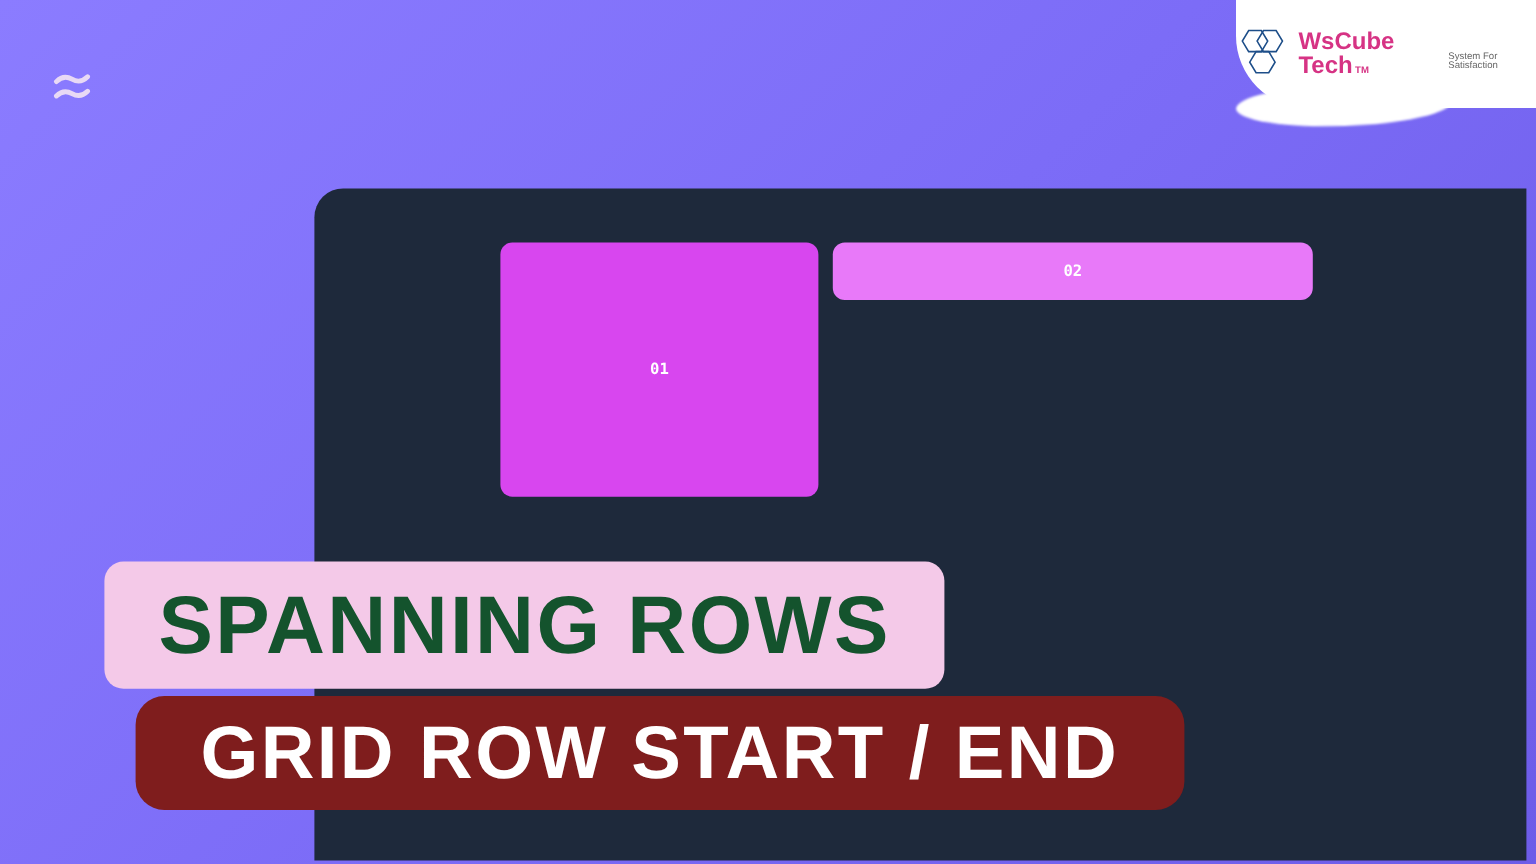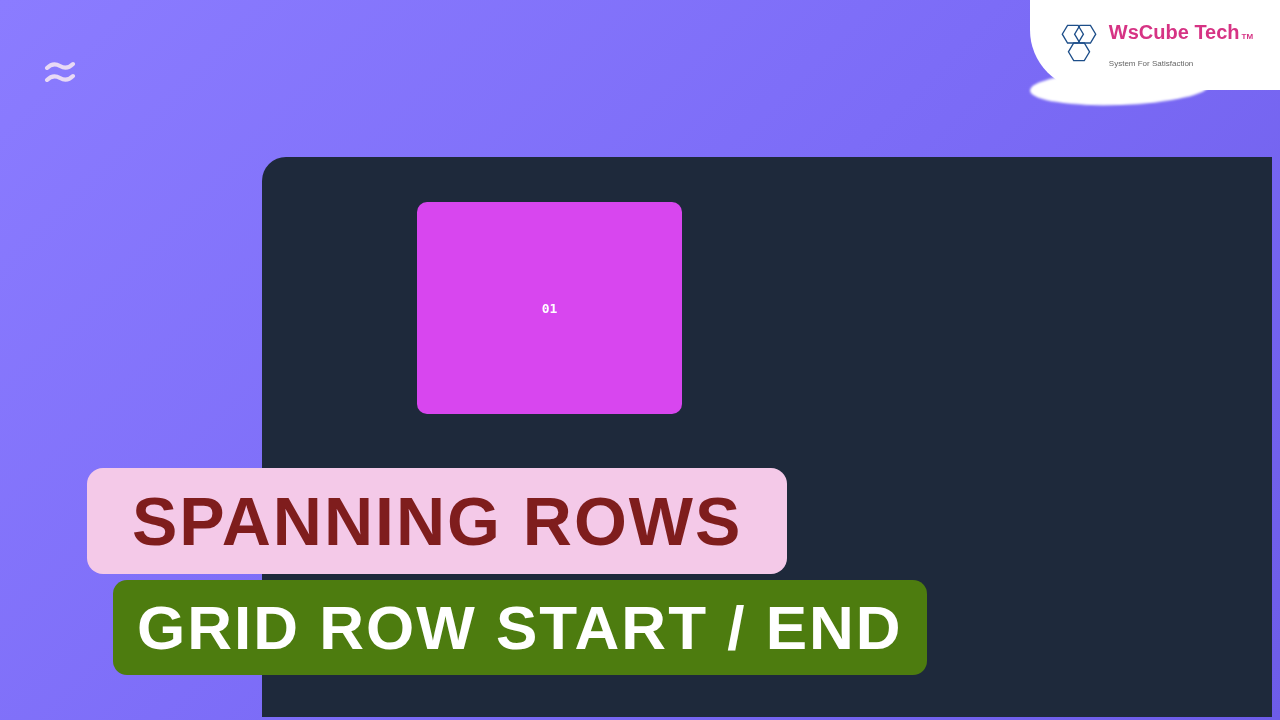--- a/index.html
+++ b/index.html
@@ -2,36 +2,36 @@
 <html><head>
 <meta charset="utf-8">
 <style>
 *{margin:0;padding:0;box-sizing:border-box}
 body{width:1280px;height:720px;background:linear-gradient(135deg,#8b7cff 0%,#7c6cf7 50%,#6d5ce8 100%);font-family:sans-serif;overflow:hidden;position:relative}
 .tailwind-logo{position:absolute;top:60px;left:35px;display:flex;align-items:center;gap:18px}
 .tailwind-logo svg{width:50px;height:30px}
 .tailwind-title{font-size:88px;font-weight:700;color:#e8d9f5;letter-spacing:-2px;line-height:1}
 .wscube{position:absolute;top:0;right:0;width:250px;height:90px;background:#fff;border-bottom-left-radius:60px;display:flex;align-items:center;justify-content:center;gap:8px}
 .wscube-hex svg{width:44px;height:40px}
-.wscube-text{display:flex;flex-direction:column;line-height:1}
+.wscube-text{display:flex;line-height:1}
 .wscube-main{font-size:20px;font-weight:600;color:#1d4e89}
 .wscube-main span{color:#d63384}
 .wscube-sub{font-size:8px;color:#666;margin-top:18px}
 .wscube-tm{font-size:8px;color:#666;margin-left:2px}
 .blob{position:absolute;top:70px;right:70px;width:180px;height:35px;background:#fff;border-radius:50%;filter:blur(1px);transform:rotate(-2deg)}
 .blob::before{content:'';position:absolute;top:-8px;right:60px;width:30px;height:30px;background:#fff;border-radius:50%}
 .browser{position:absolute;top:157px;left:262px;width:1010px;height:560px;background:#1e293b;border-radius:24px 0 0 0;padding:40px}
 .grid-demo{display:grid;grid-template-columns:265px 400px;grid-template-rows:48px 152px;gap:12px;margin-left:115px;margin-top:5px}
 .cell{border-radius:10px;display:flex;align-items:center;justify-content:center;font-family:monospace;font-size:13px;font-weight:700;color:#fff}
 .cell-01{grid-column:1;grid-row:1/3;background:#d846ef}
 .cell-02{grid-column:2;grid-row:1;background:#e879f9}
 .cell-03{grid-column:2;grid-row:2;background:#d846ef}
 .banner-1{position:absolute;top:468px;left:87px;background:#f4c9e8;padding:14px 45px;border-radius:16px}
-.banner-1-text{font-size:68px;font-weight:800;color:#7f1d1d;letter-spacing:2px}
-.banner-2{position:absolute;top:580px;left:113px;background:#4d7c0f;padding:12px 24px;border-radius:14px}
+.banner-1-text{font-size:68px;font-weight:800;color:#14532d;letter-spacing:2px}
+.banner-2{position:absolute;top:580px;left:113px;background:#7f1d1d;padding:12px 54px;border-radius:24px}
 .banner-2-text{font-size:62px;font-weight:800;color:#fff;letter-spacing:2px}
 </style>
 </head>
 <body>
 
 <div class="blob"></div>
 
 <div class="wscube">
   <div class="wscube-hex">
     <svg viewBox="0 0 50 44">
@@ -54,20 +54,21 @@
   <div>
     <svg viewBox="0 0 50 30">
       <path d="M12 8 Q18 2 25 6 Q32 10 38 4 M12 20 Q18 14 25 18 Q32 22 38 16" stroke="#e8d9f5" stroke-width="4" fill="none" stroke-linecap="round"></path>
     </svg>
   </div>
 </div>
 
 <div class="browser">
   <div class="grid-demo">
     <div class="cell cell-01">01</div>
+    <div class="cell cell-02">02</div>
   </div>
 </div>
 
 <div class="banner-1">
   <div class="banner-1-text">SPANNING ROWS</div>
 </div>
 
 <div class="banner-2">
   <div class="banner-2-text">GRID ROW START / END</div>
 </div>

